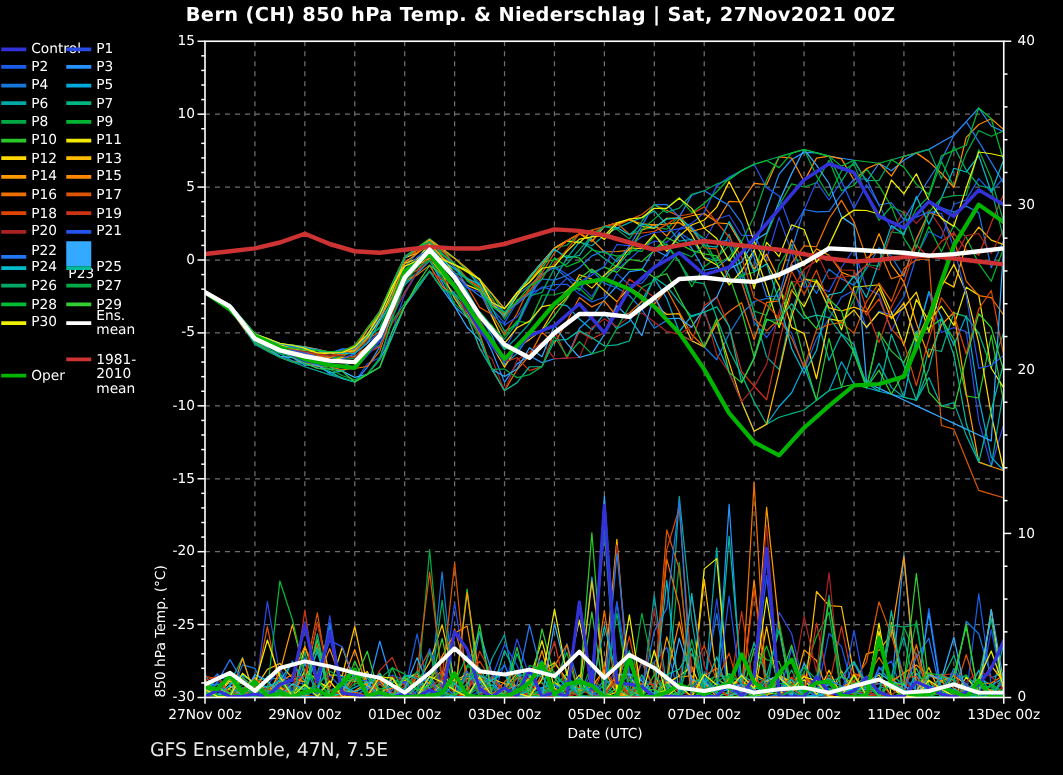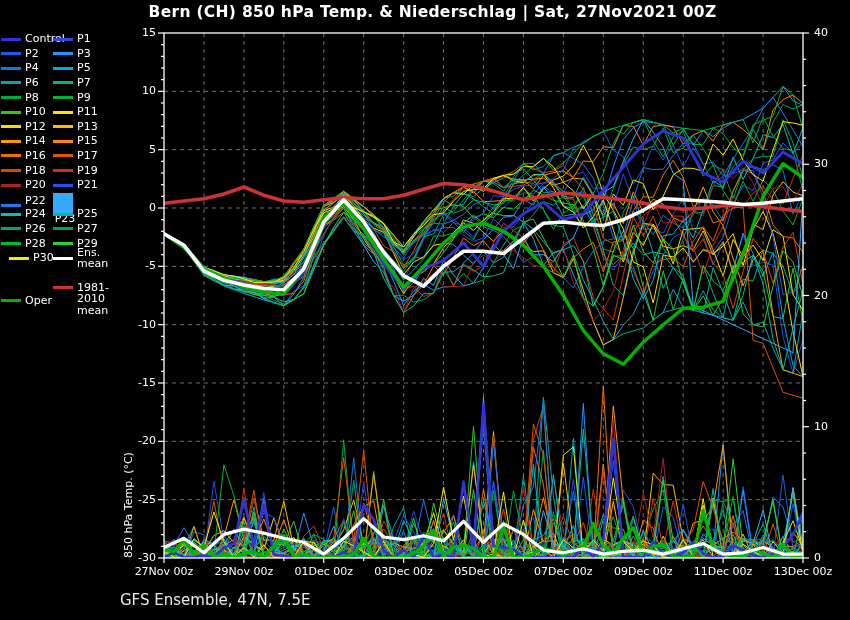--- a/index.html
+++ b/index.html
@@ -85,21 +85,21 @@
           <span class="legend-text">P24</span>
         </div>
         <div class="legend-item" style="left: 1px; top: 195.8px;">
           <span class="legend-swatch" style="background: rgb(0, 170, 102);"></span>
           <span class="legend-text">P26</span>
         </div>
         <div class="legend-item" style="left: 1px; top: 210.4px;">
           <span class="legend-swatch" style="background: rgb(0, 187, 51);"></span>
           <span class="legend-text">P28</span>
         </div>
-        <div class="legend-item" style="left: 1px; top: 225px; padding-left: 8px;">
+        <div class="legend-item" style="left: 1px; top: 225px;">
           <span class="legend-swatch" style="background: rgb(238, 238, 0);"></span>
           <span class="legend-text">P30</span>
         </div>
         <div class="legend-item" style="left: 1px; top: 267.6px;">
           <span class="legend-swatch" style="background: rgb(0, 180, 0);"></span>
           <span class="legend-text">Oper</span>
         </div>
       </div>
     <div id="legend-col-2">
         <div class="legend-item" style="left: 53px; top: 6px;">
@@ -385,15 +385,16 @@
       <span class="tick-label tl-x" style="left: 363.625px; top: 565px;">03Dec 00z</span>
       <span class="tick-label tl-x" style="left: 443.5px; top: 565px;">05Dec 00z</span>
       <span class="tick-label tl-x" style="left: 523.375px; top: 565px;">07Dec 00z</span>
       <span class="tick-label tl-x" style="left: 603.25px; top: 565px;">09Dec 00z</span>
       <span class="tick-label tl-x" style="left: 683.125px; top: 565px;">11Dec 00z</span>
       <span class="tick-label tl-x" style="left: 763px; top: 565px;">13Dec 00z</span>
     </div>
 
   <div class="ylab-left">850 hPa Temp. (°C)</div>
   <div class="ylab-right">Niederschlag (mm)</div>
+  <div class="xlab">Date (UTC)</div>
 
   <div class="footer-left">GFS Ensemble, 47N, 7.5E</div>
 </div>
 
 </body></html>

